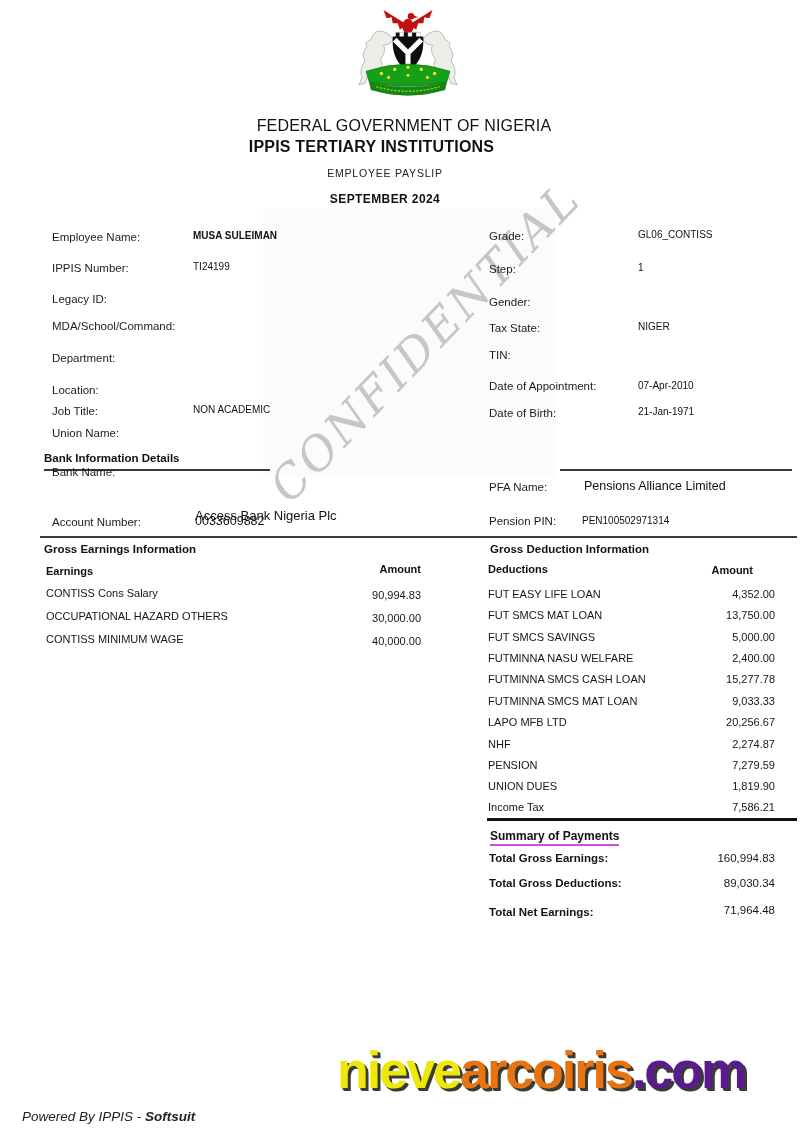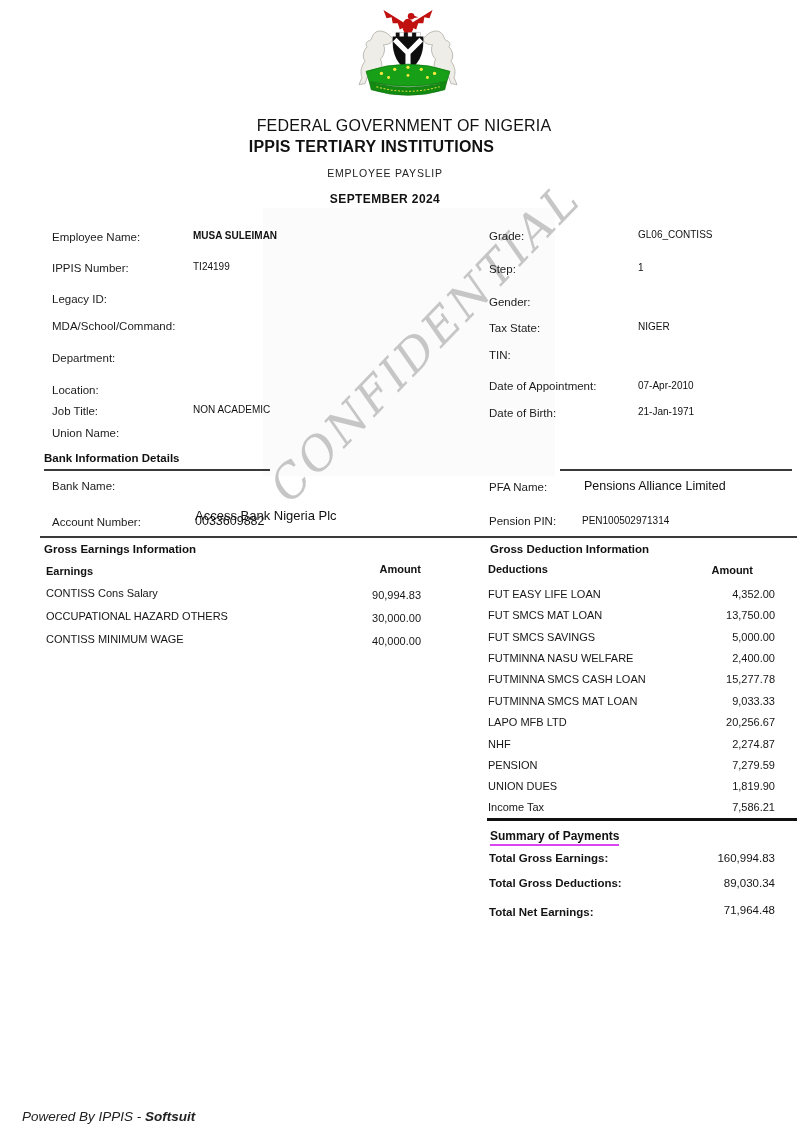--- a/index.html
+++ b/index.html
@@ -154,21 +154,21 @@
   <div class="lbl" style="left:489px;top:380px">Date of Appointment:</div>
   <div class="val" style="left:638px;top:380px">07-Apr-2010</div>
 
   <div class="lbl" style="left:489px;top:407px">Date of Birth:</div>
   <div class="val" style="left:638px;top:406px">21-Jan-1971</div>
 
   <div class="sechead" style="left:44px;top:452px">Bank Information Details</div>
   <div class="hline" style="left:44px;top:469px;width:226px;height:2px"></div>
   <div class="hline" style="left:560px;top:469px;width:232px;height:1.5px"></div>
 
-  <div class="lbl" style="left:52px;top:480px">Bank Name:</div>
+  <div class="lbl" style="left:52px;top:466px">Bank Name:</div>
   <div class="val" style="left:195px;top:508px;font-size:13px">Access Bank Nigeria Plc</div>
 
   <div class="lbl" style="left:52px;top:516px">Account Number:</div>
   <div class="val" style="left:195px;top:514px;font-size:12.5px">0033609882</div>
 
   <div class="lbl" style="left:489px;top:481px">PFA Name:</div>
   <div class="val" style="left:584px;top:479px;font-size:12.5px">Pensions Alliance Limited</div>
 
   <div class="lbl" style="left:489px;top:515px">Pension PIN:</div>
   <div class="val" style="left:582px;top:515px">PEN100502971314</div>
@@ -219,18 +219,21 @@
 
   <div class="sum-lbl" style="top:852px">Total Gross Earnings:</div>
   <div class="sum-val" style="top:852px">160,994.83</div>
 
   <div class="sum-lbl" style="top:877px">Total Gross Deductions:</div>
   <div class="sum-val" style="top:877px">89,030.34</div>
 
   <div class="sum-lbl" style="top:906px">Total Net Earnings:</div>
   <div class="sum-val" style="top:904px">71,964.48</div>
 
+  <div class="sitewm">
+    <span style="color:#ede70b">nieve</span><span style="color:#e87310">arcoiris</span><span style="color:#5a1b8e">.com</span>
+  </div>
 
   <div class="footer">
     <span>Powered By IPPIS - </span><span class="b">Softsuit</span>
   </div>
 
 </div>
 
 </body></html>

